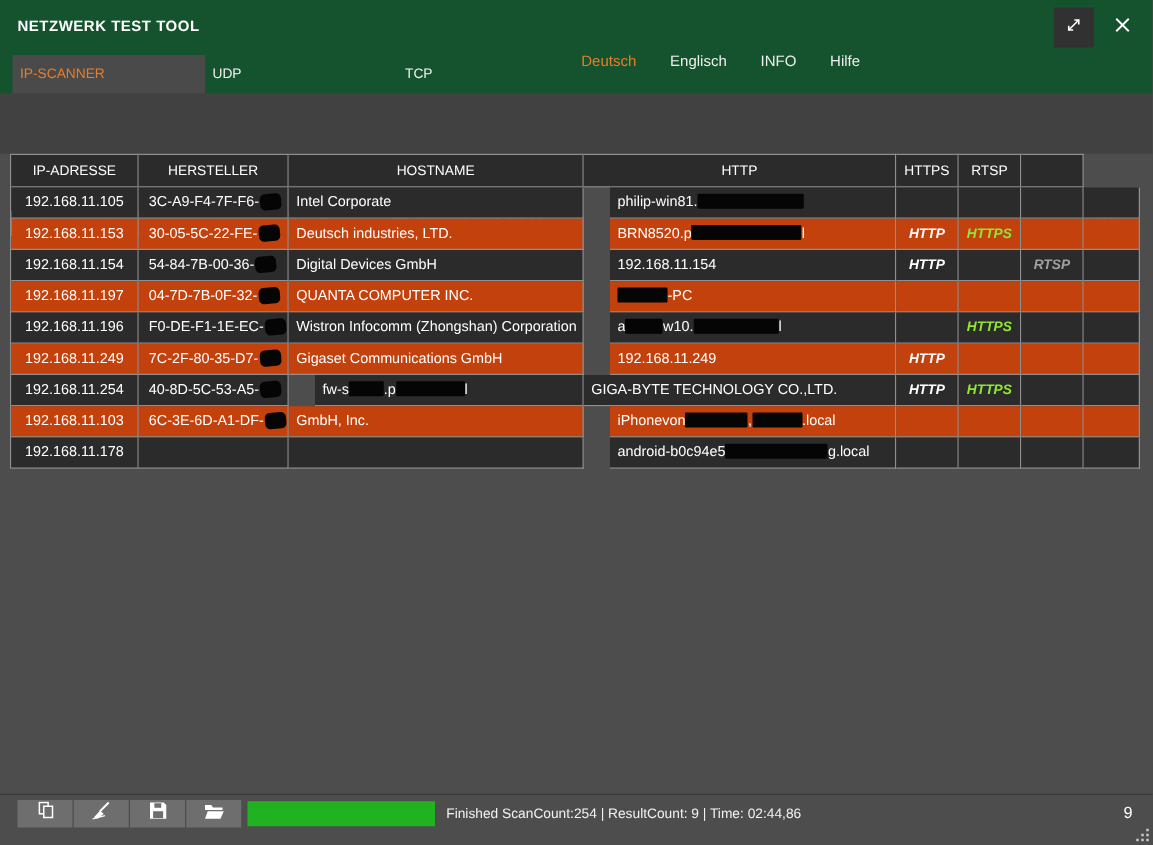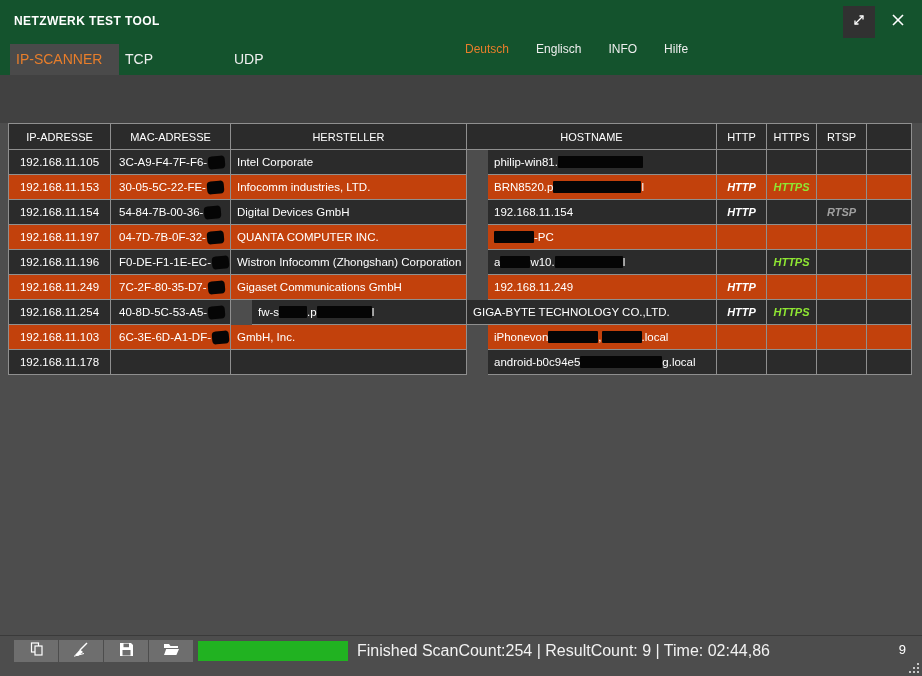--- a/index.html
+++ b/index.html
@@ -15,21 +15,21 @@
   .topbar { position:absolute; top:0; left:0; width:922px; height:75px; background:#14532d; }
   .app-title { position:absolute; left:14px; top:14px; font-size:12px; letter-spacing:.4px; color:#fff; font-weight:bold; }
   .menu { position:absolute; left:465px; top:14px; display:flex; gap:27px; font-size:12px; }
   .menu-item { color:#eee; cursor:default;margin-top:28px; }
   .menu-item.active { color: var(--accent-orange,#E87E2B); }
   .win-btn { position:absolute; display:flex; align-items:center; justify-content:center; }
   .expand-btn { left:843px; top:6px; width:32px; height:32px; background:#313131; }
   .close-btn { left:884px; top:8px; width:28px; height:28px; }
   
   .tabs { position:absolute; left:10px; top:44px; height:31px; display:flex; }
-  .tab { width:109px; height:31px; line-height:31px; padding-left:6px; font-size:14px; color:#f0f0f0; }
+  .tab { width:154px; height:31px; line-height:31px; padding-left:6px; font-size:11px; color:#f0f0f0; }
   .tab.active { background:#4a4a4a; color: var(--accent-orange,#E87E2B); }
   
   .toolbar-band { position:absolute; left:0; top:75px; width:922px; height:48px; background:#414141; }
   .combo { position:absolute; left:8px; top:94px; width:223px; height:20px; background:#fff;
            display:flex; align-items:center; }
   .combo-text { flex:1; padding-left:6px; font-size:12px; font-weight:bold; color:#111; white-space:nowrap; overflow:hidden; }
   .combo-arrow { width:18px; display:flex; justify-content:center; }
   .play-btn { position:absolute; left:233px; top:94px; width:57px; height:20px; background:#6e6e6e;
               display:flex; align-items:center; justify-content:center; }
   .checkbox { position:absolute; left:313px; top:96px; width:14px; height:14px; background:#fff; border:1px solid #fff; }
@@ -55,21 +55,21 @@
   .proto-rtsp  { color: var(--rtsp-gray,#A0A0A0); }
   .redact-bar { display:inline-block; height:12px; background:#050505; vertical-align:-2px; border-radius:1px; }
   .scribble { display:inline-block; width:17px; height:13px; background:#050505; border-radius:4px;
               transform:rotate(-5deg); vertical-align:-3px; margin-left:1px; }
   
   .status-sep { position:absolute; left:0; top:635px; width:922px; height:1px; background:#3a3a3a; }
   .tool-btn { position:absolute; top:640px; width:44px; height:22px; background:#6e6e6e;
               display:flex; align-items:center; justify-content:center; }
   .progress { position:absolute; left:198px; top:641px; width:150px; height:20px; background:#3f3f3f; }
   .progress-fill { height:100%; background: var(--progress-green,#21B221); }
-  .status-text { position:absolute; left:357px; top:638px; line-height:26px; font-size:16px; color:#f2f2f2; }
+  .status-text { position:absolute; left:357px; top:638px; line-height:26px; font-size:11px; color:#f2f2f2; }
   .result-count { position:absolute; right:16px; top:637px; line-height:26px; font-size:13px; color:#fff; }
   .resize-grip { position:absolute; right:3px; bottom:3px; width:10px; height:10px; }
   .resize-grip i { position:absolute; width:2px; height:2px; background:#c8c8c8; }
 </style>
 </head>
 <body style="--accent-orange: #E87E2B; --https-green: #8FE733; --progress-green: #21B221; --rtsp-gray: #A0A0A0;">
 
 <div class="topbar">
   <div class="app-title">NETZWERK TEST TOOL</div>
 
@@ -93,22 +93,22 @@
     <span>
       <svg width="14" height="14" viewBox="0 0 14 14">
         <line x1="2" y1="2" x2="12" y2="12" stroke="#fff" stroke-width="1.6"></line>
         <line x1="12" y1="2" x2="2" y2="12" stroke="#fff" stroke-width="1.6"></line>
       </svg>
     </span>
   </div>
 
   <div class="tabs">
       <div class="tab active">IP-SCANNER</div>
+      <div class="tab">UDP</div>
       <div class="tab">TCP</div>
-      <div class="tab">UDP</div>
     </div>
 </div>
 
 <div class="toolbar-band">
   <div class="combo">
     <span class="combo-text">192.168.11.1 -192.168.11.254</span>
     <span class="combo-arrow">
       <svg width="9" height="6" viewBox="0 0 9 6">
           <polyline points="1,1 4.5,4.5 8,1" fill="none" stroke="#555" stroke-width="1.2"></polyline>
         </svg>
@@ -135,21 +135,20 @@
         </g>
         <circle cx="8" cy="8" r="1.6" fill="#6e6e6e"></circle>
       </svg>
     </span>
   </div>
 </div>
 
 <div class="grid">
   <div class="grid-row grid-head" id="grid-head">
       <div class="gcell">IP-ADRESSE</div>
-      <div class="gcell">MAC-ADRESSE</div>
       <div class="gcell">HERSTELLER</div>
       <div class="gcell">HOSTNAME</div>
       <div class="gcell">HTTP</div>
       <div class="gcell">HTTPS</div>
       <div class="gcell">RTSP</div>
       <div class="gcell"></div>
     </div>
   <div id="grid-body">
       <div class="grid-row row-odd">
         <div class="gcell c-ip">192.168.11.105</div>
@@ -157,21 +156,21 @@
         <div class="gcell c-vendor">Intel Corporate</div>
         <div class="gcell c-host">philip-win81.<span class="redact-bar" style="width: 85px;"></span></div>
         <div class="gcell c-proto proto-http"></div>
         <div class="gcell c-proto proto-https"></div>
         <div class="gcell c-proto proto-rtsp"></div>
         <div class="gcell "></div>
       </div>
       <div class="grid-row row-even">
         <div class="gcell c-ip">192.168.11.153</div>
         <div class="gcell c-mac">30-05-5C-22-FE-<span class="scribble"></span></div>
-        <div class="gcell c-vendor">Infocomm industries, LTD.</div>
+        <div class="gcell c-vendor">Deutsch industries, LTD.</div>
         <div class="gcell c-host">BRN8520.p<span class="redact-bar" style="width: 88px;"></span>l</div>
         <div class="gcell c-proto proto-http">HTTP</div>
         <div class="gcell c-proto proto-https">HTTPS</div>
         <div class="gcell c-proto proto-rtsp"></div>
         <div class="gcell "></div>
       </div>
       <div class="grid-row row-odd">
         <div class="gcell c-ip">192.168.11.154</div>
         <div class="gcell c-mac">54-84-7B-00-36-<span class="scribble"></span></div>
         <div class="gcell c-vendor">Digital Devices GmbH</div>

